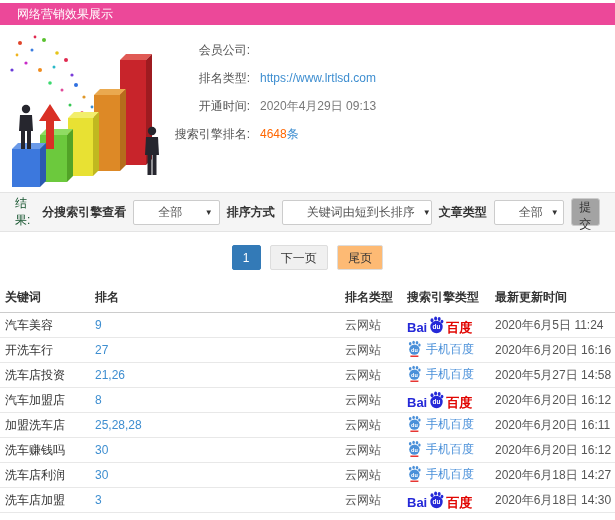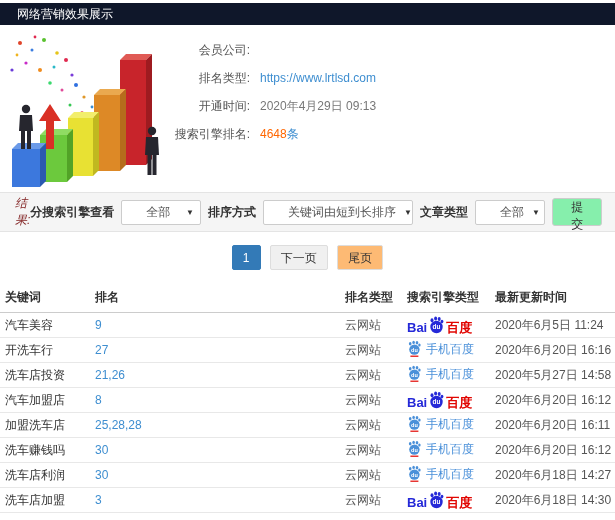--- a/index.html
+++ b/index.html
@@ -4,54 +4,54 @@
 <style>
   * { box-sizing: border-box; }
   html,body { margin:0; padding:0; }
   body {
     width:615px; height:520px; overflow:hidden;
     font-family:"Liberation Sans", sans-serif;
     font-size:12px; color:#333; background:#fff;
   }
   .top-strip { height:3px; background:#fff; }
   .topbar {
-    height:22px; line-height:22px; background:#0f172a;
+    height:22px; line-height:22px; background:#ec4899;
     color:#fff; padding-left:17px; font-size:12px;
   }
   
   .info-section { position:relative; height:167px; }
   .illustration { position:absolute; left:2px; top:0; }
   .info-rows { padding-top:11px; }
   .info-row { height:28px; display:flex; align-items:center; }
   .info-label { width:250px; text-align:right; color:#555; }
   .info-value { margin-left:10px; }
   .link { color:#3e8ed0; }
   .muted { color:#777; }
   .highlight { color:#ff6600; }
   
   .filter-bar {
     height:40px; background:#f5f5f5;
     border-top:1px solid #e4e4e4; border-bottom:1px solid #e4e4e4;
     display:flex; align-items:center; justify-content:space-between;
     padding:0 15px;
   }
-  .filter-left { color:#7f1d1d;font-style:italic; }
+  .filter-left { color:#14532d; }
   .filter-right { display:flex; align-items:center; gap:7px; }
   .filter-label { font-weight:bold; color:#333; white-space:nowrap; }
   .select {
     border:1px solid #ccc; background:#fff; height:25px; border-radius:2px;
     display:flex; align-items:center; justify-content:space-between;
     padding:0 6px 0 24px; color:#555; cursor:pointer; white-space:nowrap;
   }
   .sel-engine { width:88px; }
   .sel-sort { width:150px; }
   .sel-type { width:70px; }
   .chev { font-size:8px; color:#333; margin-left:8px; }
   .submit-btn {
-    height:28px; padding:0 14px; background:#86efac; border:1px solid #ccc;
+    height:28px; padding:0 2px; background:#a3a3a3; border:1px solid #ccc;
     border-radius:3px; color:#333; font-size:12px; cursor:pointer;
     font-family:"Liberation Sans", sans-serif;
   }
   
   .pagination { text-align:center; padding:13px 0 12px 0; }
   .page-btn {
     display:inline-block; padding:0 10px; height:25px; line-height:24px;
     border:1px solid #ddd; background:#fdba74; color:#333; margin:0 3px;
     border-radius:2px; font-size:12px; cursor:pointer;
   }

